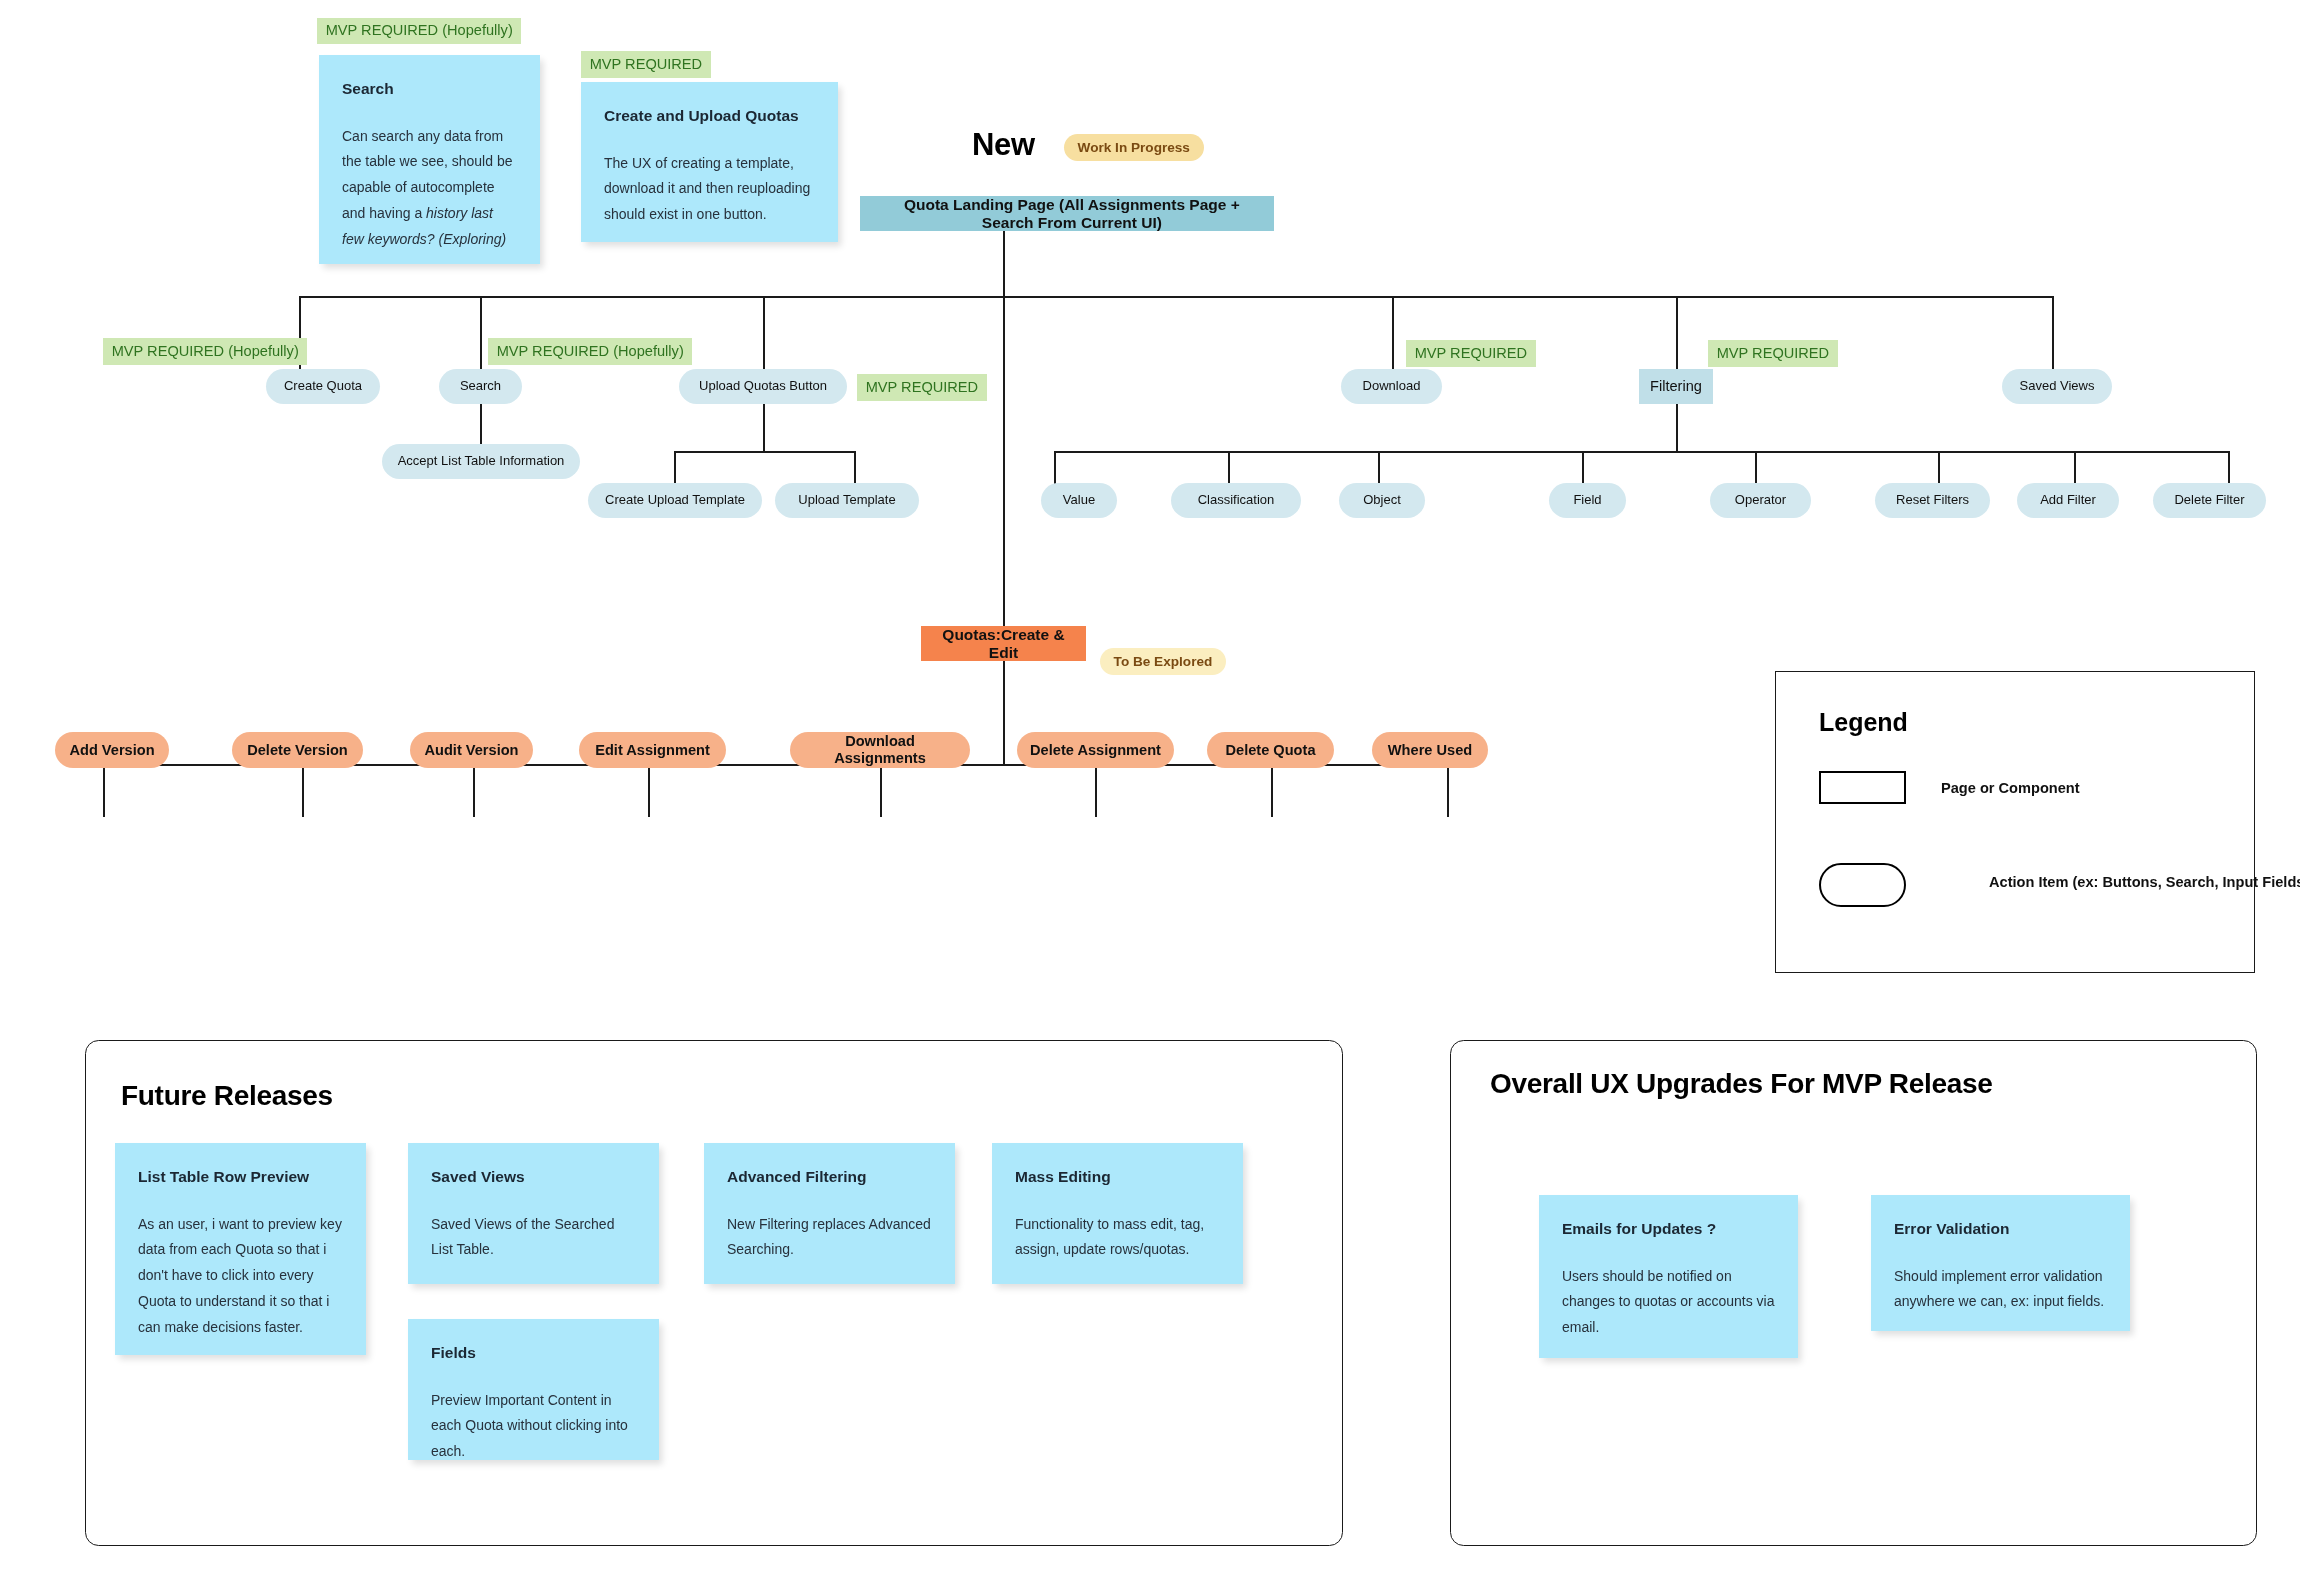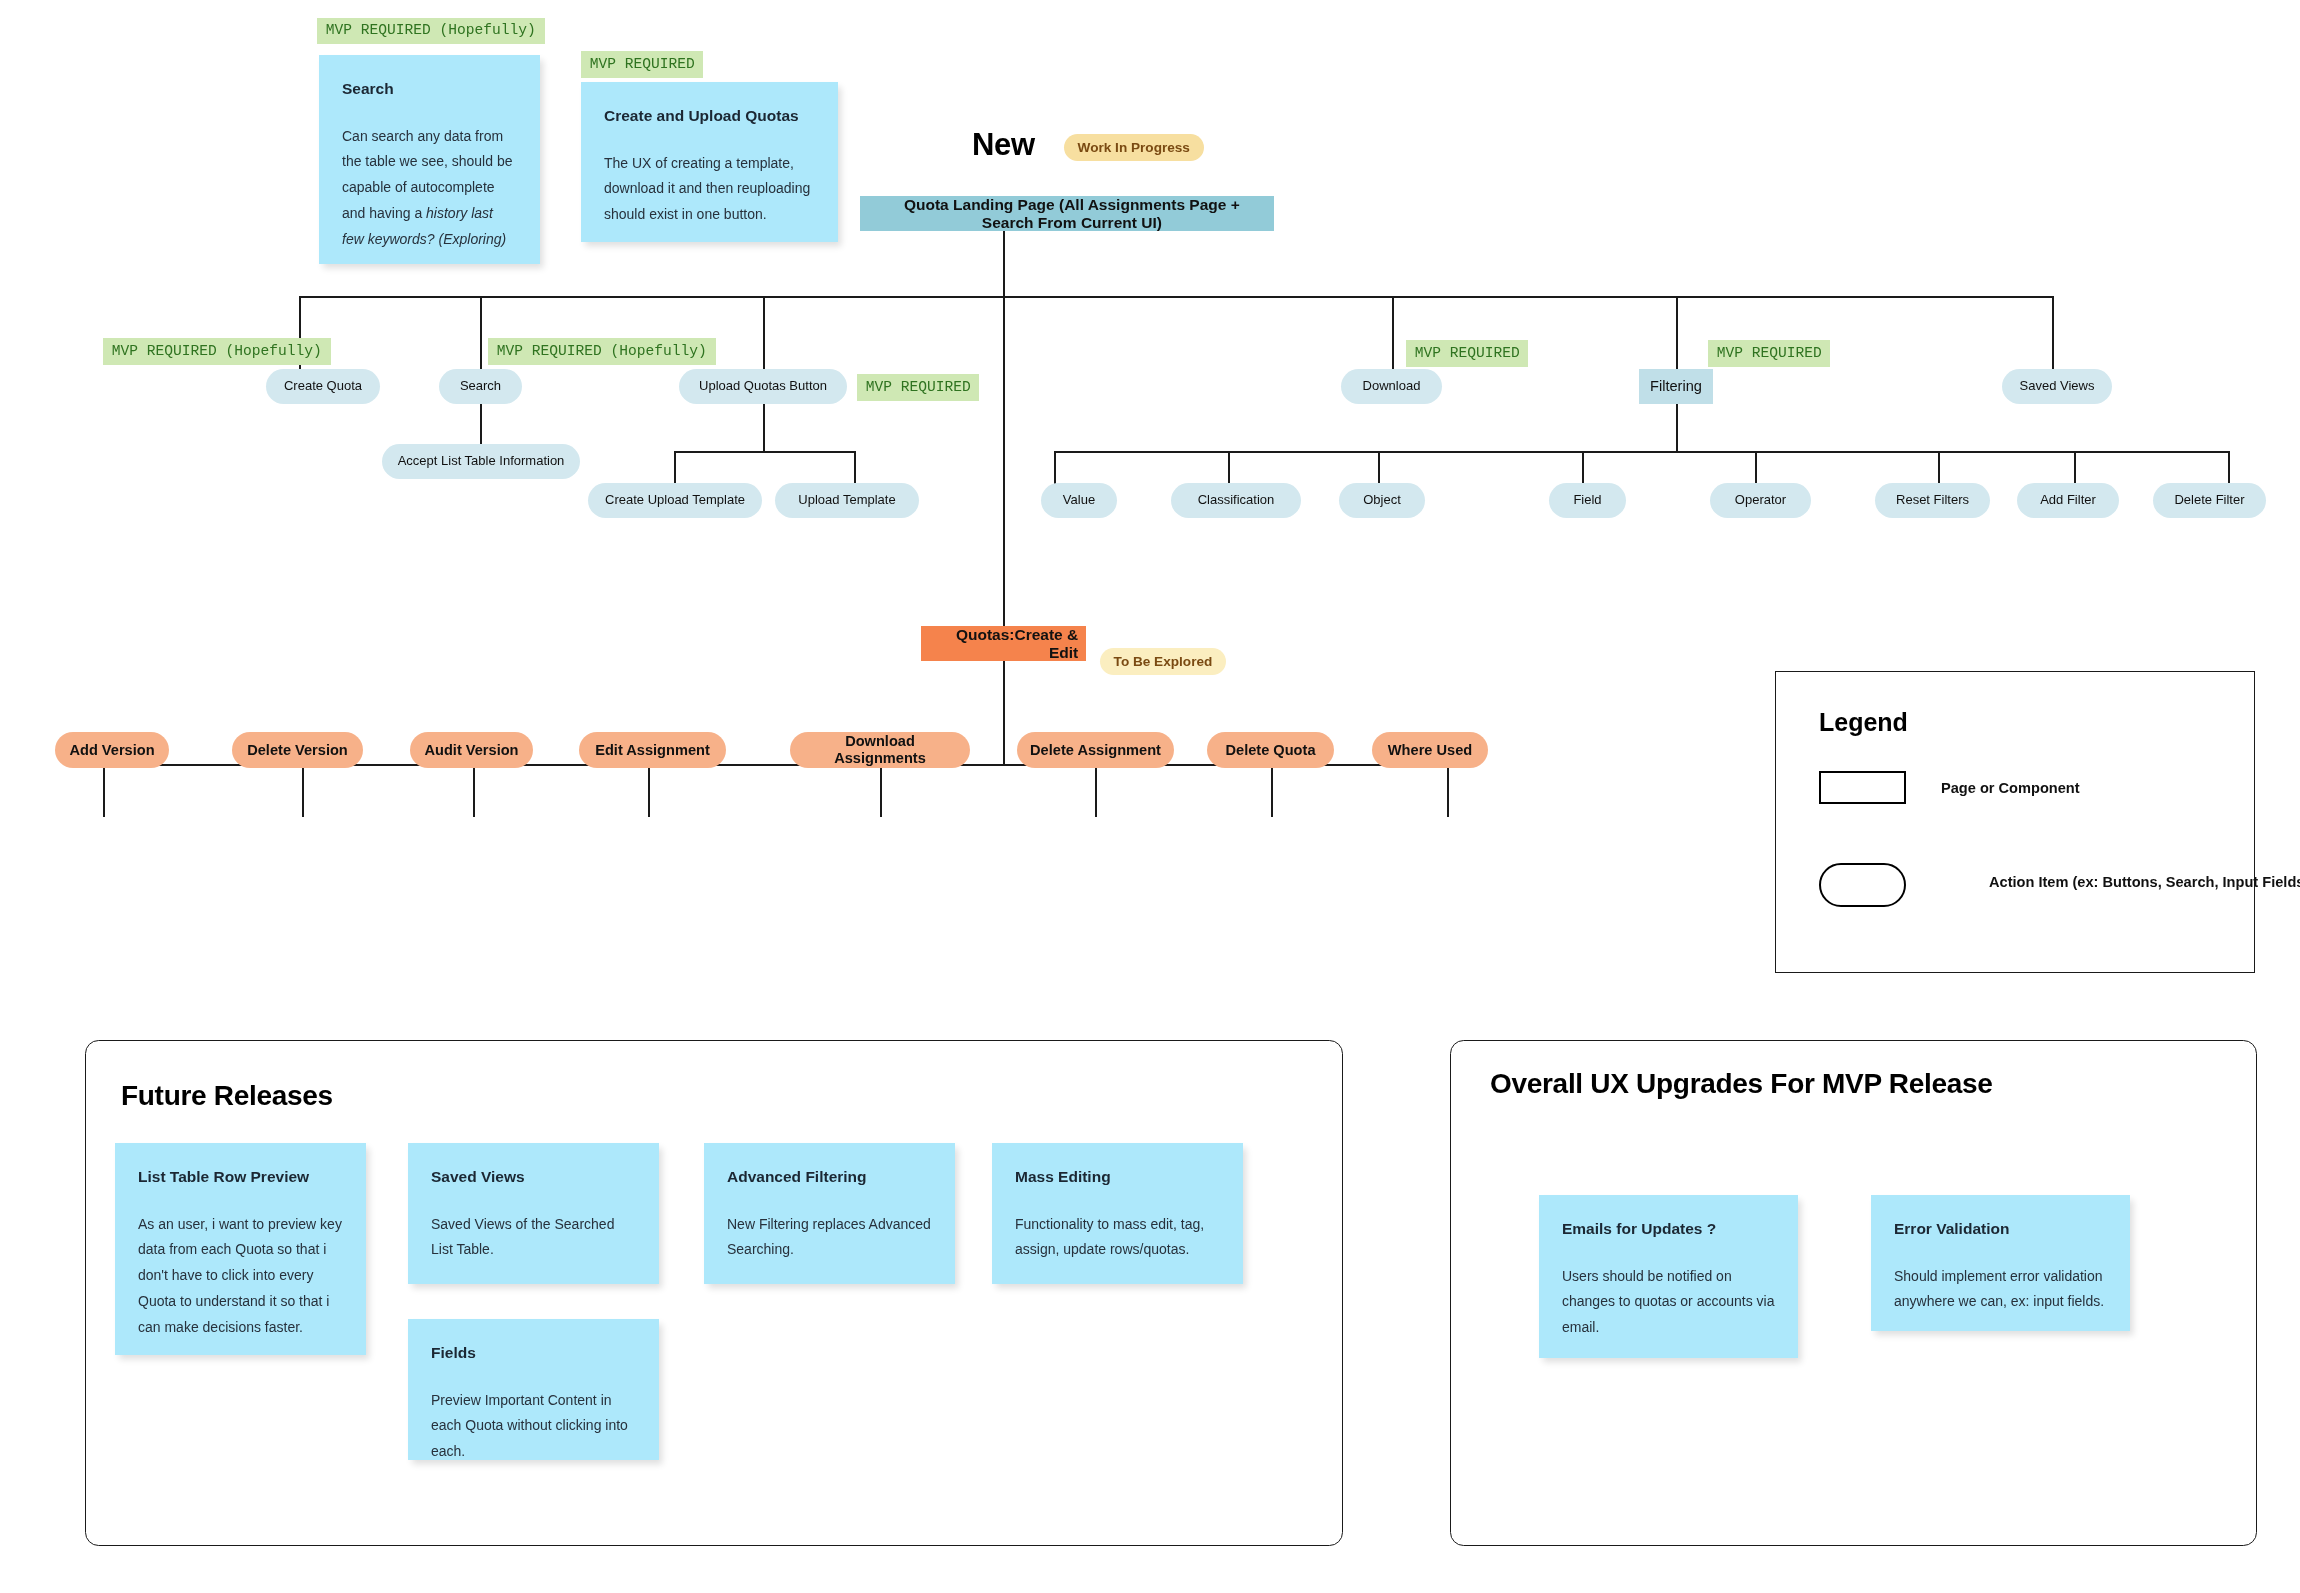--- a/index.html
+++ b/index.html
@@ -69,34 +69,32 @@
     background: #c0dfe8;
     font-size: 14.6px;
     font-weight: 400;
     color: #111;
   }
   .node-rect-orange {
     background: #f5834c;
     font-size: 15.5px;
     font-weight: 700;
     color: #111;
-    text-align: right;
   }
 
   
   .tag-mvp {
     position: absolute;
     background: #cfe8b4;
     color: #2f7320;
     font-size: 14.6px;
     font-weight: 400;
     padding: 4.9px 8.7px 5.8px 8.7px;
     white-space: nowrap;
     box-sizing: border-box;
-    font-family: Liberation Mono, monospace;
   }
   .tag-status {
     position: absolute;
     border-radius: 19.4px;
     font-size: 13.6px;
     font-weight: 600;
     padding: 5.8px 13.6px;
     white-space: nowrap;
     box-sizing: border-box;
   }

